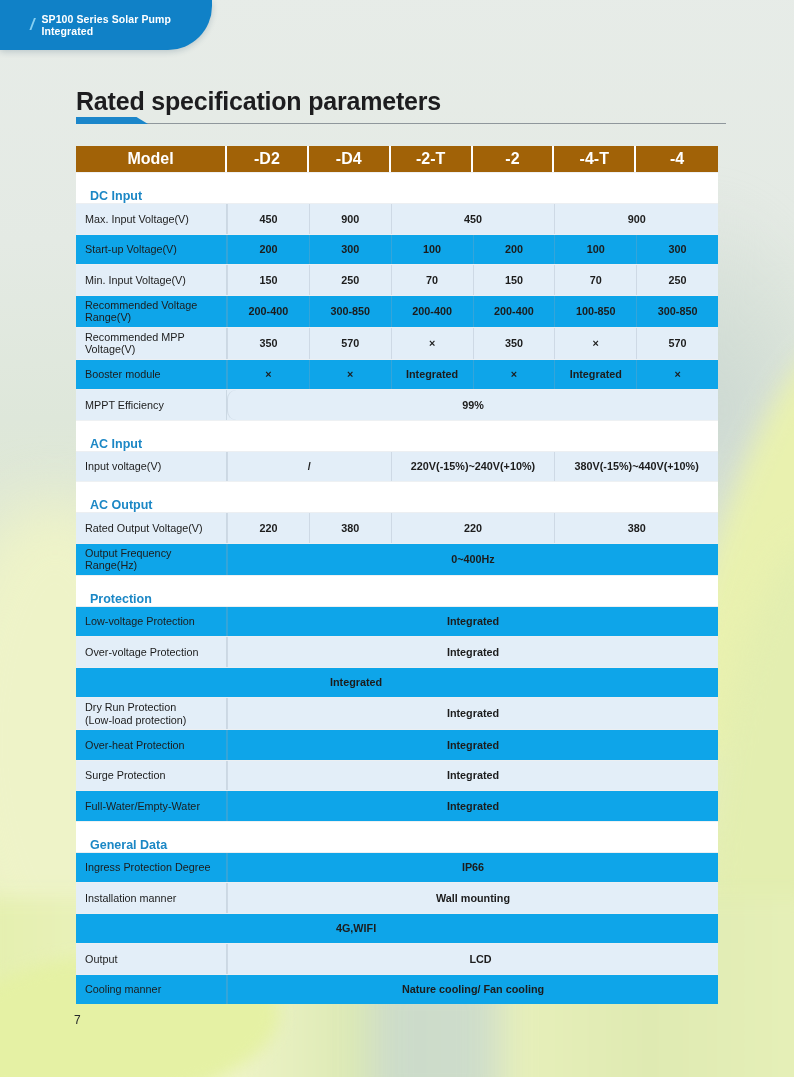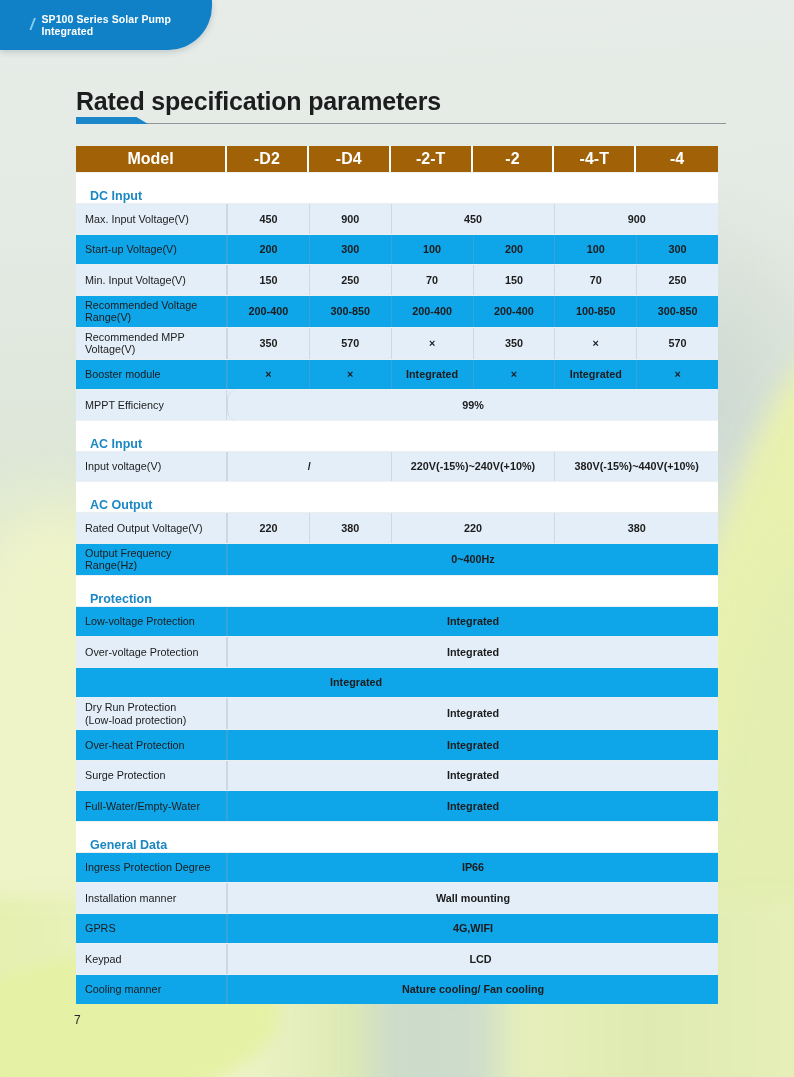--- a/index.html
+++ b/index.html
@@ -218,25 +218,24 @@
       </div>
       <div class="data-row">
         <div class="label-cell">Ingress Protection Degree</div>
         <div class="value-cell" style="grid-column: span 6;">IP66</div>
       </div>
       <div class="data-row shaded">
         <div class="label-cell">Installation manner</div>
         <div class="value-cell" style="grid-column: span 6;">Wall mounting</div>
       </div>
       <div class="data-row">
-        <div class="label-cell">GPRS</div>
         <div class="value-cell" style="grid-column: span 6;">4G,WIFI</div>
       </div>
       <div class="data-row shaded">
-        <div class="label-cell">Keypad</div>
+        <div class="label-cell">Output</div>
         <div class="value-cell" style="grid-column: span 6; padding-left: 18px;">LCD</div>
       </div>
       <div class="data-row">
         <div class="label-cell">Cooling manner</div>
         <div class="value-cell" style="grid-column: span 6; text-align: right;">Nature cooling/ Fan cooling</div>
       </div>
     </div>
 
   <div class="page-number">7</div>
 

